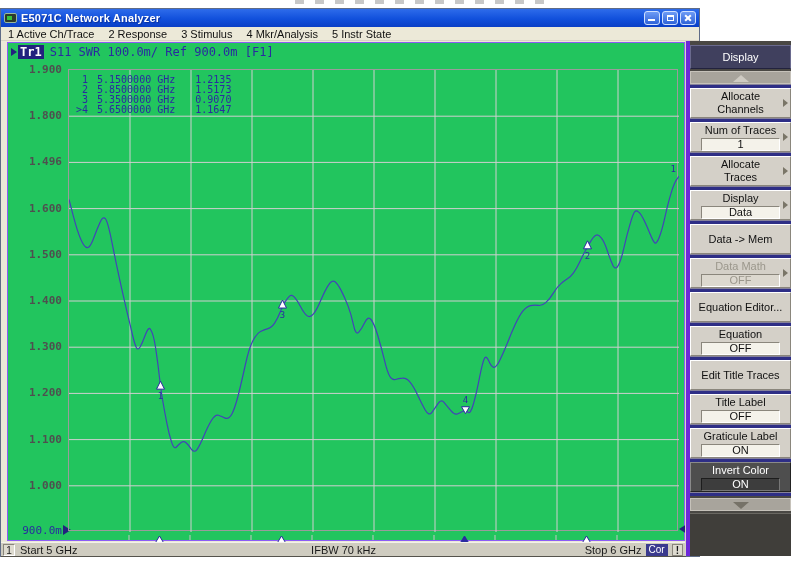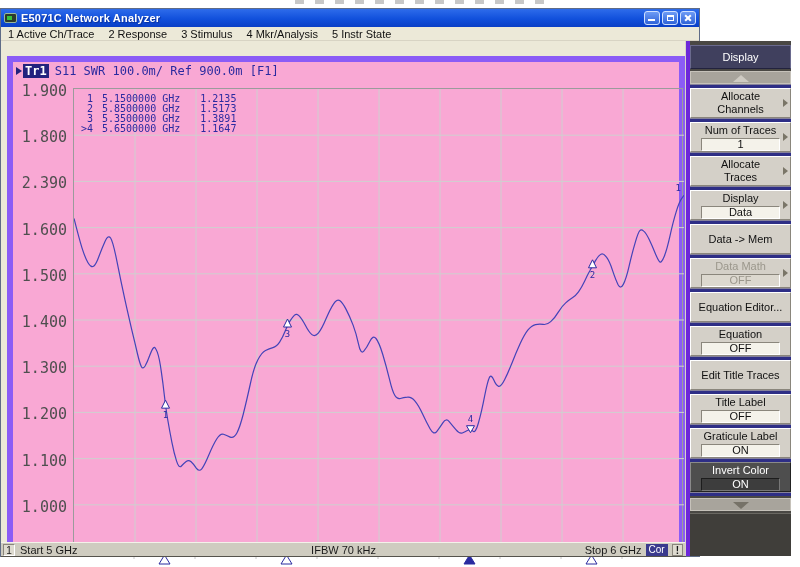--- a/index.html
+++ b/index.html
@@ -36,36 +36,36 @@
   .winbtn .x1 { transform:rotate(45deg); } .winbtn .x2 { transform:rotate(-45deg); }
 
   .menubar { position:absolute; left:0; top:18px; width:100%; height:14px;
     background:#ece9d8; border-bottom:1px solid #d8d4c4; display:flex; align-items:flex-end;
     font-size:11px; color:#111; }
   .menu-item { padding:0 7px; height:100%; display:flex; align-items:center; }
 
   .main { position:absolute; left:0; top:32px; width:790px; height:515px; background:#ece9d8; }
 
   
-  .plot-panel { position:absolute; left:6px; top:15px; width:678px; height:499px;
-    background:#f9a8d4; border:6px solid #8b5cf6; }
+  .plot-panel { position:absolute; left:6px; top:1px; width:678px; height:499px;
+    background:#22c55e; border:1px solid #8b5cf6; }
 
   .trace-header { position:absolute; left:3px; top:2px; height:14px; display:flex;
     align-items:center; font-family:"DejaVu Sans Mono", monospace; font-size:12px;
     color:#2a2aa0; white-space:pre; }
   .tr-arrow { width:0; height:0; border-left:6px solid #22227e;
     border-top:4px solid transparent; border-bottom:4px solid transparent; margin-right:1px; }
   .tr-badge { background:#22227e; color:#fff; padding:0 2px; font-weight:bold; margin-right:6px; }
 
   .graticule { position:absolute; left:60px; top:26px; width:610px; height:462px;
     border:1px solid #9b9b9b; }
   .graticule svg { position:absolute; left:0; top:0; }
 
   .ylab { position:absolute; left:0; width:54px; text-align:right;
-    font-family:"DejaVu Sans Mono", monospace; font-size:15px; color:#4f4f4f; }
+    font-family:"DejaVu Sans Mono", monospace; font-size:11px; color:#4f4f4f;font-weight:bold; }
   .yref { position:absolute; left:0; top:481px; width:54px; text-align:right;
     font-family:"DejaVu Sans Mono", monospace; font-size:11px; color:#2a2aa0; }
   .yref-arrow { position:absolute; left:55px; top:482px; width:0; height:0;
     border-left:8px solid #22227e; border-top:5px solid transparent; border-bottom:5px solid transparent; }
   .rref-arrow { position:absolute; left:671px; top:481px; width:0; height:0;
     border-right:8px solid #22227e; border-top:5px solid transparent; border-bottom:5px solid transparent; }
 
   .marker-table { position:absolute; left:64px; top:32px;
     font-family:"DejaVu Sans Mono", monospace; font-size:10px; line-height:10px; color:#2a2aa0; }
   .mrow { display:flex; white-space:pre; }
@@ -161,21 +161,21 @@
       <div class="plot-panel">
 
         <div class="trace-header">
           <span class="tr-arrow"></span>
           <span class="tr-badge">Tr1</span>
           <span>S11 SWR 100.0m/ Ref 900.0m [F1]</span>
         </div>
 
         <span class="ylab" style="top:20px">1.900</span>
         <span class="ylab" style="top:66px">1.800</span>
-        <span class="ylab" style="top:112px">2.390</span>
+        <span class="ylab" style="top:112px">1.496</span>
         <span class="ylab" style="top:159px">1.600</span>
         <span class="ylab" style="top:205px">1.500</span>
         <span class="ylab" style="top:251px">1.400</span>
         <span class="ylab" style="top:297px">1.300</span>
         <span class="ylab" style="top:343px">1.200</span>
         <span class="ylab" style="top:390px">1.100</span>
         <span class="ylab" style="top:436px">1.000</span>
         <span class="yref">900.0m</span>
         <span class="yref-arrow"></span>
         <span class="rref-arrow"></span>
@@ -209,21 +209,21 @@
               <text x="213.49999999999977" y="248.03580000000002" text-anchor="middle" font-size="9" font-family="DejaVu Sans Mono, monospace" fill="#2a2aa0">3</text>
               <path d="M392.5000000000002,336.7086L400.5000000000002,336.7086L396.5000000000002,343.7086Z" fill="#fff" stroke="#2a2aa0" stroke-width="1"></path>
               <text x="396.5000000000002" y="332.7086" text-anchor="middle" font-size="9" font-family="DejaVu Sans Mono, monospace" fill="#2a2aa0">4</text>
               <text x="607" y="102.26" text-anchor="end" font-size="9" font-family="DejaVu Sans Mono, monospace" fill="#2a2aa0">1</text>
             </svg>
         </div>
 
         <div class="marker-table">
           <div class="mrow"><span class="n">1</span><span class="f">5.1500000 GHz</span><span class="v">1.2135</span></div>
           <div class="mrow"><span class="n">2</span><span class="f">5.8500000 GHz</span><span class="v">1.5173</span></div>
-          <div class="mrow"><span class="n">3</span><span class="f">5.3500000 GHz</span><span class="v">1.3891</span></div>
+          <div class="mrow"><span class="n">3</span><span class="f">5.3500000 GHz</span><span class="v">0.9070</span></div>
           <div class="mrow"><span class="n">&gt;4</span><span class="f">5.6500000 GHz</span><span class="v">1.1647</span></div>
         </div>
 
         <div class="marker-strip">
           <svg id="strip-svg" width="610" height="12" viewBox="0 0 610 12">
               <line x1="61" y1="0" x2="61" y2="5" stroke="#c4c4c4" stroke-width="1"></line>
               <line x1="122" y1="0" x2="122" y2="5" stroke="#c4c4c4" stroke-width="1"></line>
               <line x1="183" y1="0" x2="183" y2="5" stroke="#c4c4c4" stroke-width="1"></line>
               <line x1="244" y1="0" x2="244" y2="5" stroke="#c4c4c4" stroke-width="1"></line>
               <line x1="305" y1="0" x2="305" y2="5" stroke="#c4c4c4" stroke-width="1"></line>

